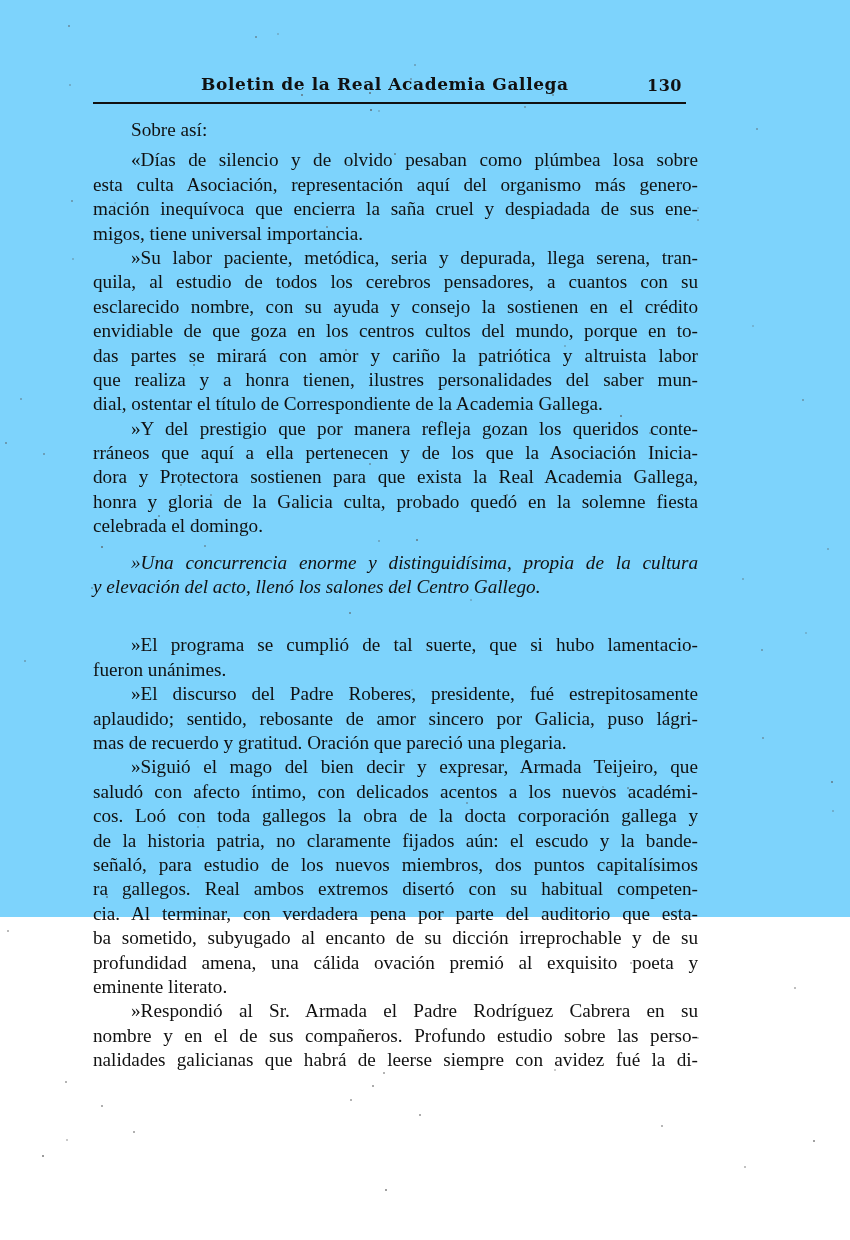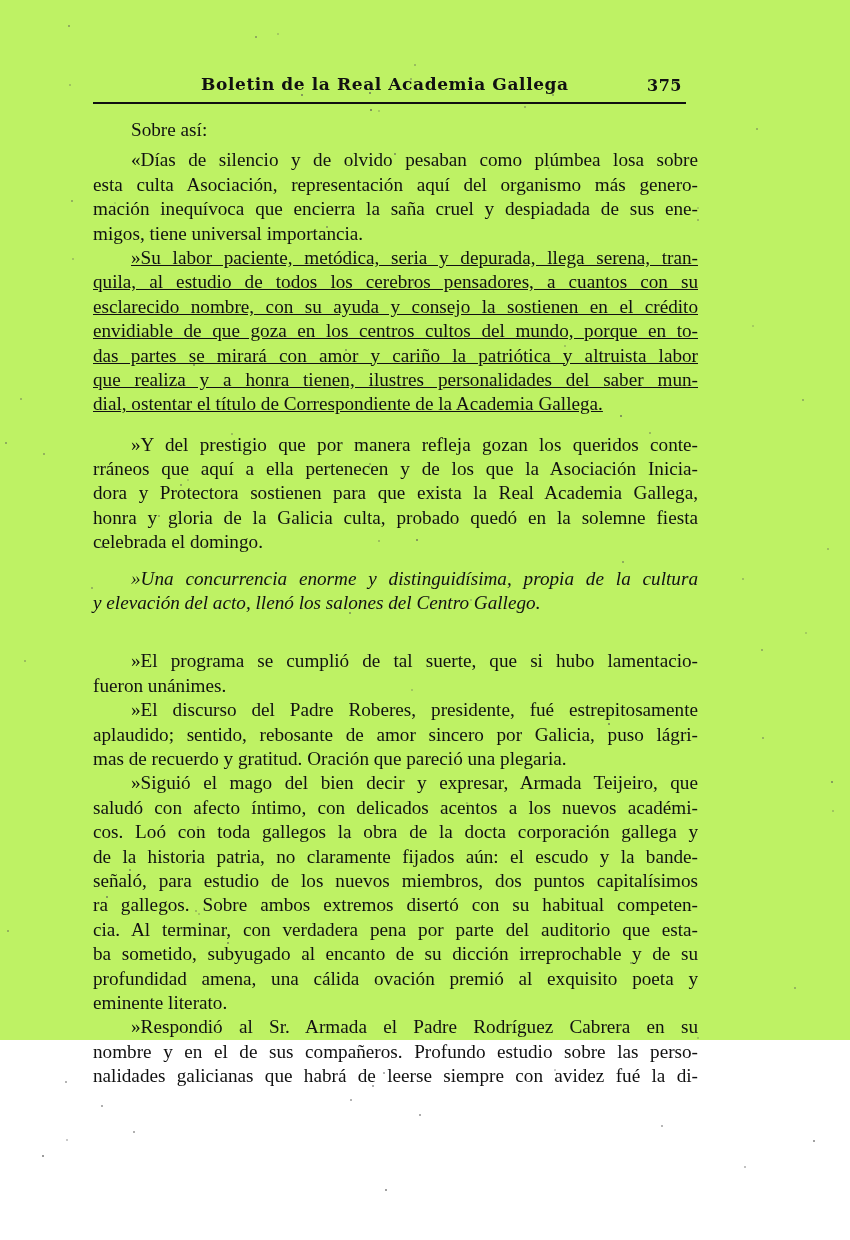--- a/index.html
+++ b/index.html
@@ -10,22 +10,22 @@
   body {
     width: 850px;
     height: 1240px;
     position: relative;
     overflow: hidden;
     color: #111111;
   }
   .page {
     position: absolute;
     left: 0; top: 0;
-    width: 850px; height: 1040px;
-    background: #bef264;
+    width: 850px; height: 917px;
+    background: #7dd3fc;
   }
   .running-head {
     position: absolute;
     left: 93px;
     top: 72px;
     width: 593px;
     height: 30px;
   }
   .running-title {
     position: absolute;
@@ -86,33 +86,33 @@
     border-radius: 1px;
   }
 </style>
 </head>
 <body>
 
 <div class="page">
 
   <div class="running-head">
     <span class="running-title">Boletin de la Real Academia Gallega</span>
-    <span class="page-number">375</span>
+    <span class="page-number">130</span>
   </div>
   <div class="head-rule"></div>
 
   <div class="body-text" id="body-text">
     <span class="line last indent" style="margin-bottom:6px;">Sobre así:</span>
   <div style="margin-bottom: 0px;">
         <span class="line indent">«Días de silencio y de olvido pesaban como plúmbea losa sobre</span>
         <span class="line">esta culta Asociación, representación aquí del organismo más genero-</span>
         <span class="line">mación inequívoca que encierra la saña cruel y despiadada de sus ene-</span>
         <span class="line last">migos, tiene universal importancia.</span>
       </div>
-      <div style="margin-bottom: 16px; text-decoration: underline;">
+      <div style="margin-bottom: 0px;">
         <span class="line indent">»Su labor paciente, metódica, seria y depurada, llega serena, tran-</span>
         <span class="line">quila, al estudio de todos los cerebros pensadores, a cuantos con su</span>
         <span class="line">esclarecido nombre, con su ayuda y consejo la sostienen en el crédito</span>
         <span class="line">envidiable de que goza en los centros cultos del mundo, porque en to-</span>
         <span class="line">das partes se mirará con amor y cariño la patriótica y altruista labor</span>
         <span class="line">que realiza y a honra tienen, ilustres personalidades del saber mun-</span>
         <span class="line last">dial, ostentar el título de Correspondiente de la Academia Gallega.</span>
       </div>
       <div style="margin-bottom: 12px;">
         <span class="line indent">»Y del prestigio que por manera refleja gozan los queridos conte-</span>
@@ -133,21 +133,21 @@
         <span class="line indent">»El discurso del Padre Roberes, presidente, fué estrepitosamente</span>
         <span class="line">aplaudido; sentido, rebosante de amor sincero por Galicia, puso lágri-</span>
         <span class="line last">mas de recuerdo y gratitud. Oración que pareció una plegaria.</span>
       </div>
       <div style="margin-bottom: 0px;">
         <span class="line indent">»Siguió el mago del bien decir y expresar, Armada Teijeiro, que</span>
         <span class="line">saludó con afecto íntimo, con delicados acentos a los nuevos académi-</span>
         <span class="line">cos. Loó con toda gallegos la obra de la docta corporación gallega y</span>
         <span class="line">de la historia patria, no claramente fijados aún: el escudo y la bande-</span>
         <span class="line">señaló, para estudio de los nuevos miembros, dos puntos capitalísimos</span>
-        <span class="line">ra gallegos. Sobre ambos extremos disertó con su habitual competen-</span>
+        <span class="line">ra gallegos. Real ambos extremos disertó con su habitual competen-</span>
         <span class="line">cia. Al terminar, con verdadera pena por parte del auditorio que esta-</span>
         <span class="line">ba sometido, subyugado al encanto de su dicción irreprochable y de su</span>
         <span class="line">profundidad amena, una cálida ovación premió al exquisito poeta y</span>
         <span class="line last">eminente literato.</span>
       </div>
       <div style="margin-bottom: 0px;">
         <span class="line indent">»Respondió al Sr. Armada el Padre Rodríguez Cabrera en su</span>
         <span class="line">nombre y en el de sus compañeros. Profundo estudio sobre las perso-</span>
         <span class="line">nalidades galicianas que habrá de leerse siempre con avidez fué la di-</span>
       </div>

